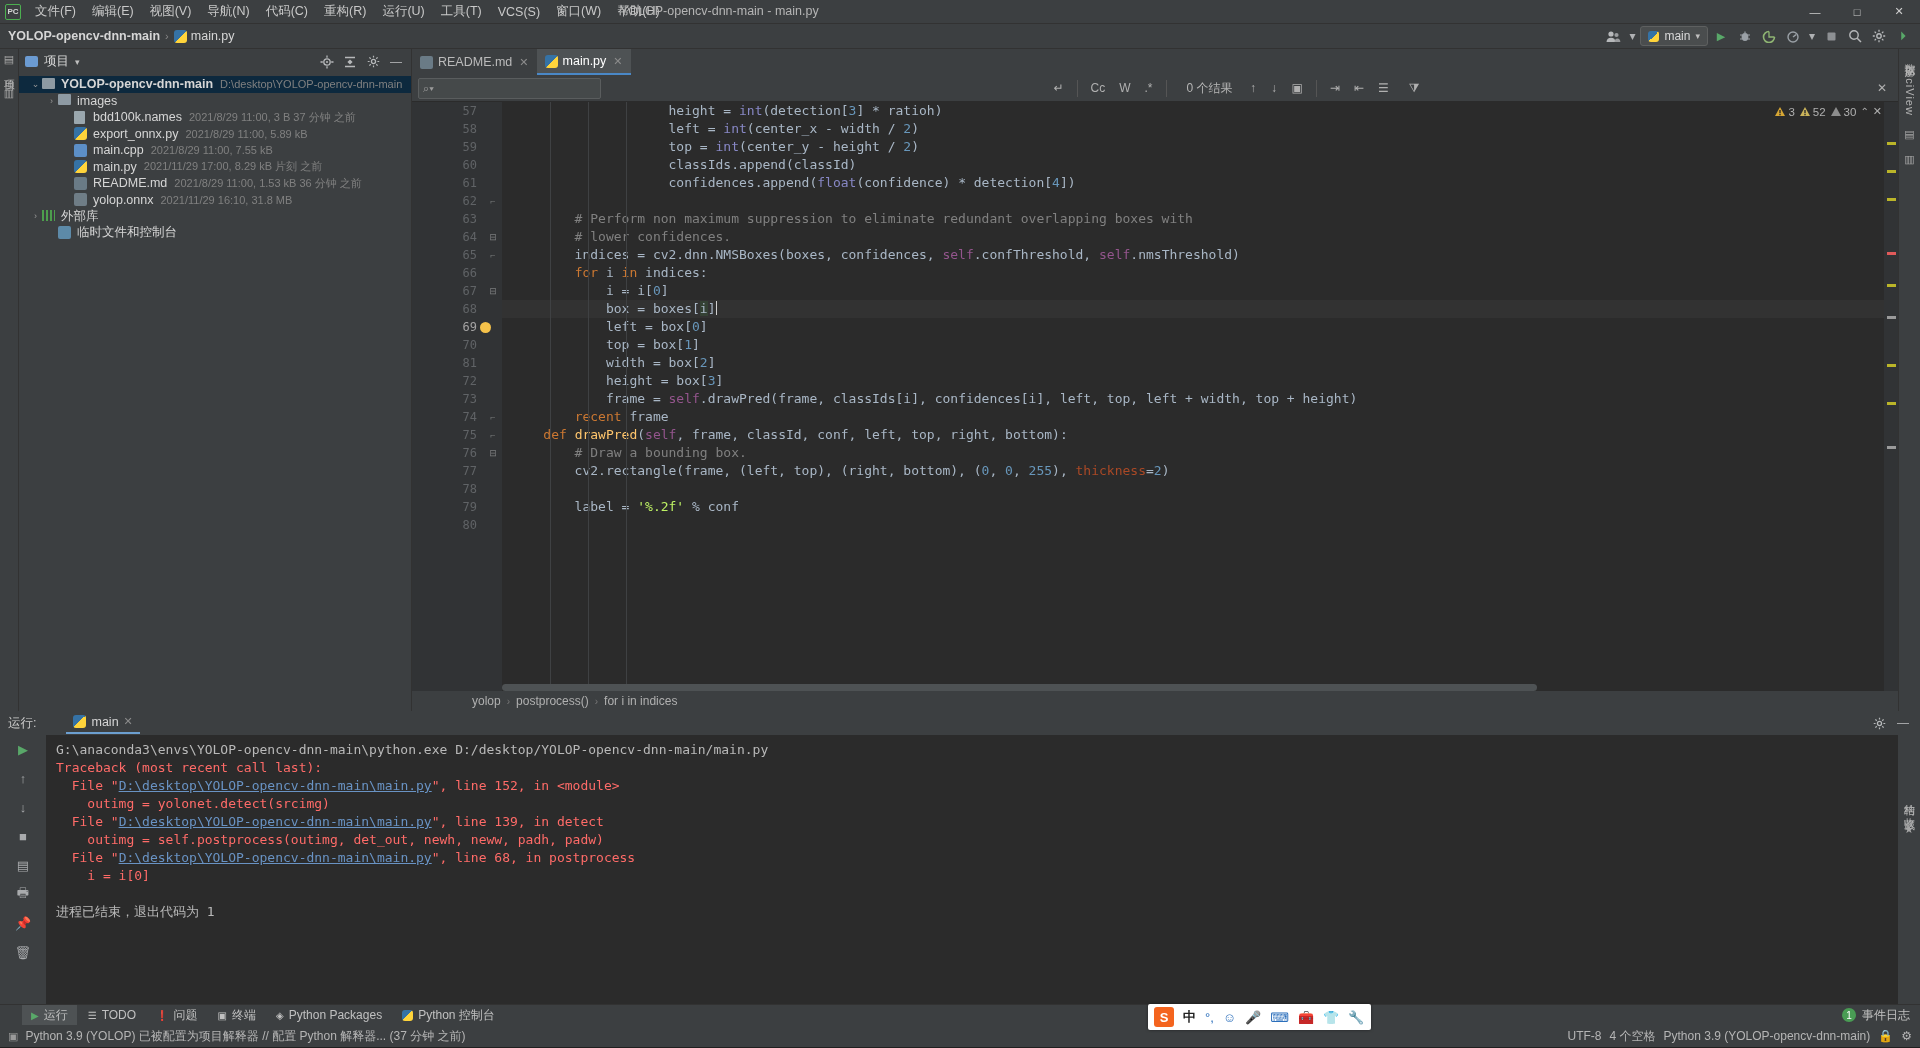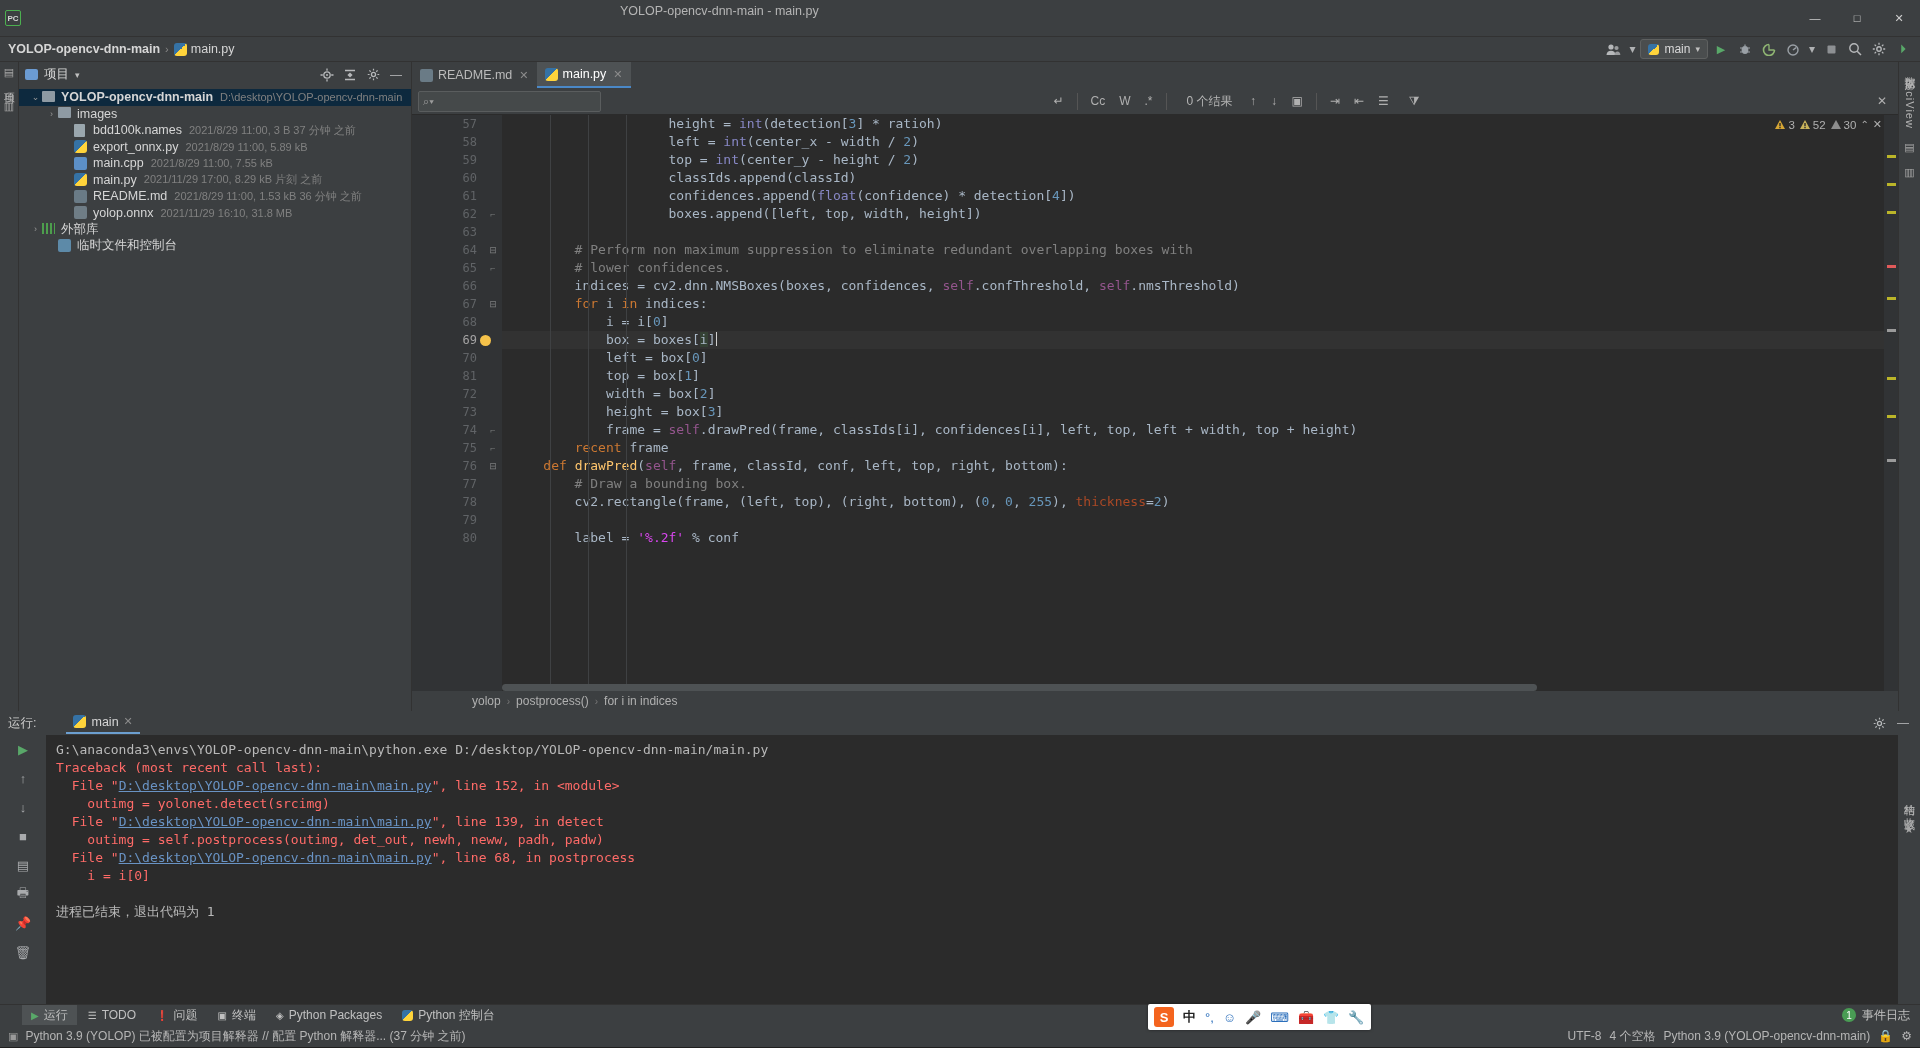--- a/index.html
+++ b/index.html
@@ -7,21 +7,21 @@
     width: 1920px; height: 1048px;
     background: #3c3f41;
     font-family: "Liberation Sans", sans-serif;
     overflow: hidden;
     color: #bbbbbb;
   }
   .app { position: relative; width: 1920px; height: 1048px; display: flex; flex-direction: column; }
 
   
   .titlebar {
-    height: 37px; background: #3c3f41; display: flex; align-items: center;
+    height: 24px; background: #3c3f41; display: flex; align-items: center;
     border-bottom: 1px solid #323232; flex: none;
   }
   .pc-logo {
     width: 16px; height: 16px; margin: 0 6px 0 5px; border: 1.5px solid #4caf50;
     border-radius: 2px; color: #d6d6d6; font-size: 8px; font-weight: bold;
     display: flex; align-items: center; justify-content: center; font-family: "Liberation Sans", sans-serif;
   }
   .menubar { display: flex; align-items: center; }
   .menu-item {
     padding: 2px 8px; font-size: 12.5px; color: #c9c9c9; cursor: default;
@@ -116,21 +116,21 @@
   .fold { height: 18px; line-height: 18px; text-align: center; color: #7b7d7e; font-size: 9px; }
   .codearea { flex: 1; position: relative; overflow: hidden; }
   .cline {
     height: 18px; line-height: 18px; font-family: "DejaVu Sans Mono", monospace;
     font-size: 13px; color: #a9b7c6; white-space: pre; padding-left: 10px;
   }
   .cline.cur { background: #323232; }
   .kw { color: #cc7832; }
   .bi { color: #8888c6; }
   .num { color: #6897bb; }
-  .str { color: #d946ef; text-align: center; }
+  .str { color: #bef264; text-align: center; }
   .cm { color: #808080; }
   .self { color: #94558d; }
   .fn { color: #ffc66d; }
   .named { color: #aa4926; }
   .hl { background: #344134; }
   .caret { display: inline-block; width: 1px; height: 14px; background: #d0d0d0; vertical-align: -2px; }
   .indent-guide {
     position: absolute; top: 0; bottom: 0; width: 1px; background: #3f4143;
   }
   .bulb {
@@ -240,20 +240,33 @@
       repeating-linear-gradient(90deg,#4d9e4d 0 2px,transparent 2px 4px); }
   .ic-scratch { width:13px;height:13px;display:inline-block;background:#5d8aa8;border-radius:2px; }
 </style>
 </head>
 <body>
 
 <div class="app">
 
   <div class="titlebar">
     <div class="pc-logo">PC</div>
+    <div class="menubar">
+      <div class="menu-item">文件(F)</div>
+      <div class="menu-item">编辑(E)</div>
+      <div class="menu-item">视图(V)</div>
+      <div class="menu-item">导航(N)</div>
+      <div class="menu-item">代码(C)</div>
+      <div class="menu-item">重构(R)</div>
+      <div class="menu-item">运行(U)</div>
+      <div class="menu-item">工具(T)</div>
+      <div class="menu-item">VCS(S)</div>
+      <div class="menu-item">窗口(W)</div>
+      <div class="menu-item">帮助(H)</div>
+    </div>
     <div style="position:absolute;left:620px;top:0;line-height:22px;font-size:12.5px;color:#b5b5b5;">YOLOP-opencv-dnn-main - main.py</div>
     <div class="win-btns">
       <div class="win-btn">—</div>
       <div class="win-btn">□</div>
       <div class="win-btn close">✕</div>
     </div>
   </div>
 
   <div class="navbar">
     <span class="crumb bold">YOLOP-opencv-dnn-main</span>
@@ -512,21 +525,20 @@
           </div>
         <div class="codearea" id="codearea">
           <div class="indent-guide" style="left:48px"></div>
           <div class="indent-guide" style="left:86px"></div>
           <div class="indent-guide" style="left:124px"></div>
         <div class="cline">                    height = <span class="bi">int</span>(detection[<span class="num">3</span>] * ratioh)</div>
             <div class="cline">                    left = <span class="bi">int</span>(center_x - width / <span class="num">2</span>)</div>
             <div class="cline">                    top = <span class="bi">int</span>(center_y - height / <span class="num">2</span>)</div>
             <div class="cline">                    classIds.append(classId)</div>
             <div class="cline">                    confidences.append(<span class="bi">float</span>(confidence) * detection[<span class="num">4</span>])</div>
-            <div class="cline">                    boxes.append([left, top, width, height])</div>
             <div class="cline">&nbsp;</div>
             <div class="cline"><span class="cm">        # Perform non maximum suppression to eliminate redundant overlapping boxes with</span></div>
             <div class="cline"><span class="cm">        # lower confidences.</span></div>
             <div class="cline">        indices = cv2.dnn.NMSBoxes(boxes, confidences, <span class="self">self</span>.confThreshold, <span class="self">self</span>.nmsThreshold)</div>
             <div class="cline">        <span class="kw">for</span> i <span class="kw">in</span> indices:</div>
             <div class="cline">            i = i[<span class="num">0</span>]</div>
             <div class="cline cur">            box = boxes[<span class="hl">i</span>]<span class="caret"></span></div>
             <div class="cline">            left = box[<span class="num">0</span>]</div>
             <div class="cline">            top = box[<span class="num">1</span>]</div>
             <div class="cline">            width = box[<span class="num">2</span>]</div>

